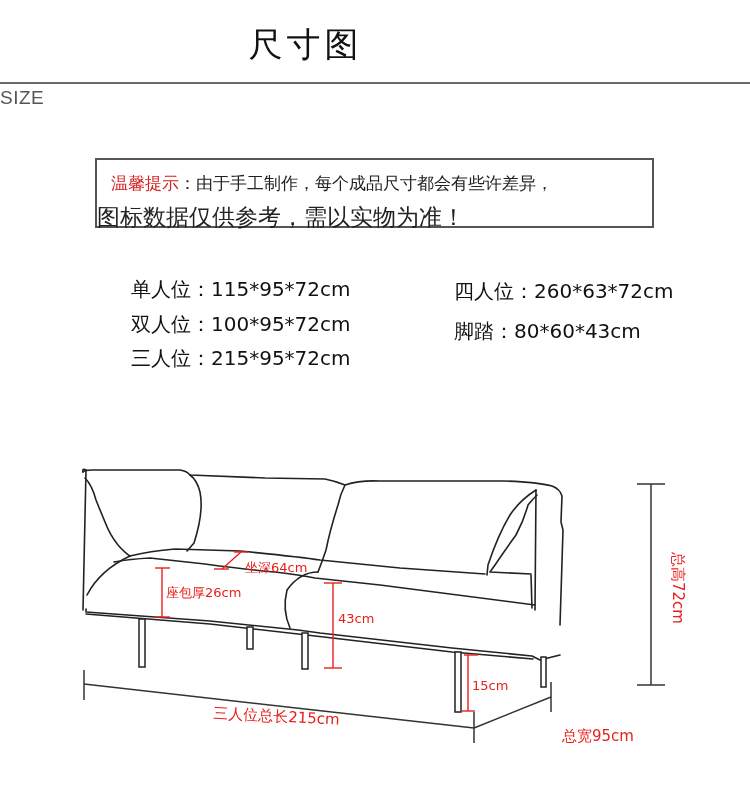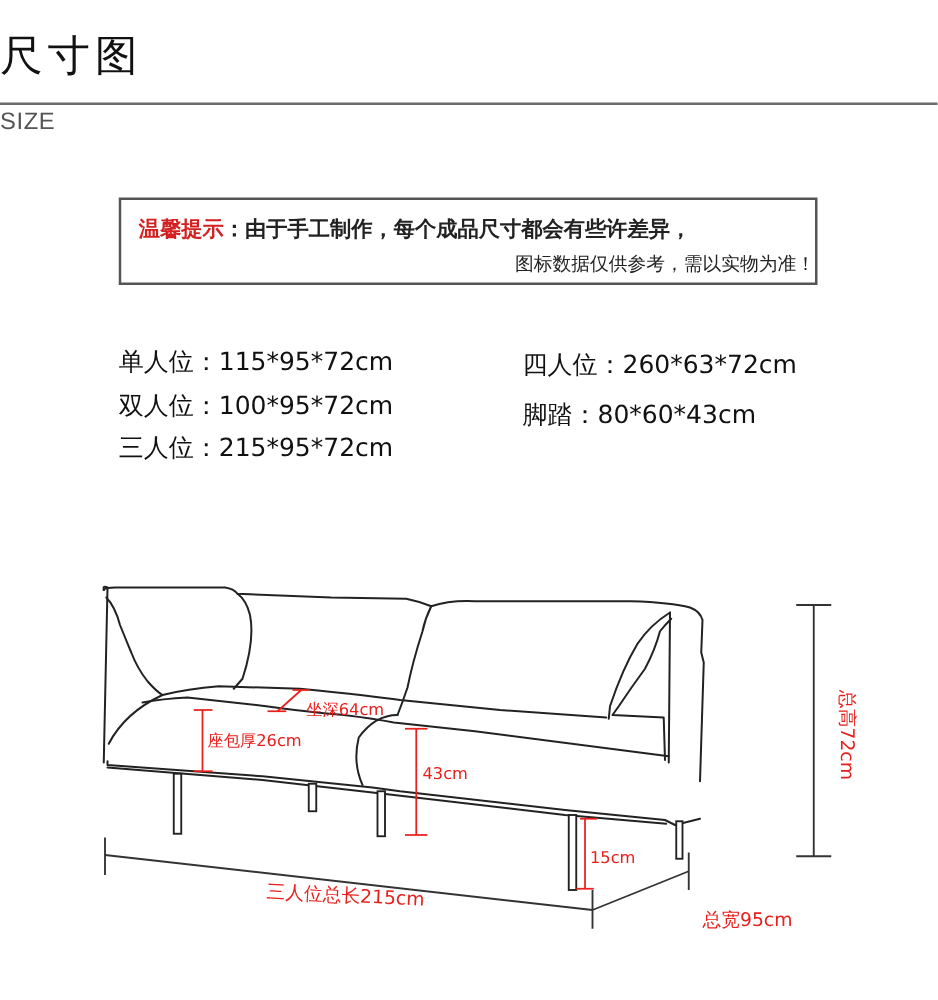--- a/index.html
+++ b/index.html
@@ -1,29 +1,29 @@
 <!DOCTYPE html>
 <html><head>
 <meta charset="utf-8">
 <style>
   html, body { margin: 0; padding: 0; background: #ffffff; }
   body { width: 750px; height: 800px; position: relative; overflow: hidden;
          font-family: "DejaVu Sans", "Liberation Sans", sans-serif; color: #111; }
-  .title { position: absolute; top: 22px; left: 0; width: 611px; text-align: left;
+  .title { position: absolute; top: 22px; left: 0; width: 611px; text-align: center;
            font-size: 34px; font-weight: 400; letter-spacing: 4px; color: #111; }
   .rule { position: absolute; top: 82px; left: 0; width: 750px; height: 2px; background: #6a6a6a; }
   .subtitle { position: absolute; top: 87px; left: 0; width: 750px; 
               font-family: "Liberation Sans", sans-serif; font-size: 19px; color: #555; letter-spacing: 0.5px; }
   .notice { position: absolute; top: 158px; left: 95px; width: 559px; height: 70px;
             border: 2px solid #555; box-sizing: border-box; }
-  .notice-line1 { position: absolute; top: 12px; left: 14px; font-size: 17px; white-space: nowrap; color: #222; font-weight: bold; }
-  .notice-line2 { position: absolute; top: 42px; left: 0; width: 555px; text-align: right; font-size: 15px; color: #222; }
+  .notice-line1 { position: absolute; top: 12px; left: 14px; font-size: 17px; white-space: nowrap; color: #222; }
+  .notice-line2 { position: absolute; top: 42px; left: 0; width: 555px; text-align: left; font-size: 23px; color: #222; }
   .notice .label { color: #d42020; }
   .specs { position: absolute; font-size: 20px; color: #111; white-space: nowrap; }
-  .spec { position: absolute; white-space: nowrap; }
+  .spec { position: absolute; white-space: nowrap; margin-left: 36px; }
   svg.drawing { position: absolute; left: 0; top: 0; }
   .red-label { fill: #e8201c; font-family: "DejaVu Sans", sans-serif; }
 </style>
 </head>
 <body>
 
 <div class="title">尺寸图</div>
 <div class="rule"></div>
 <div class="subtitle">SIZE</div>
 

